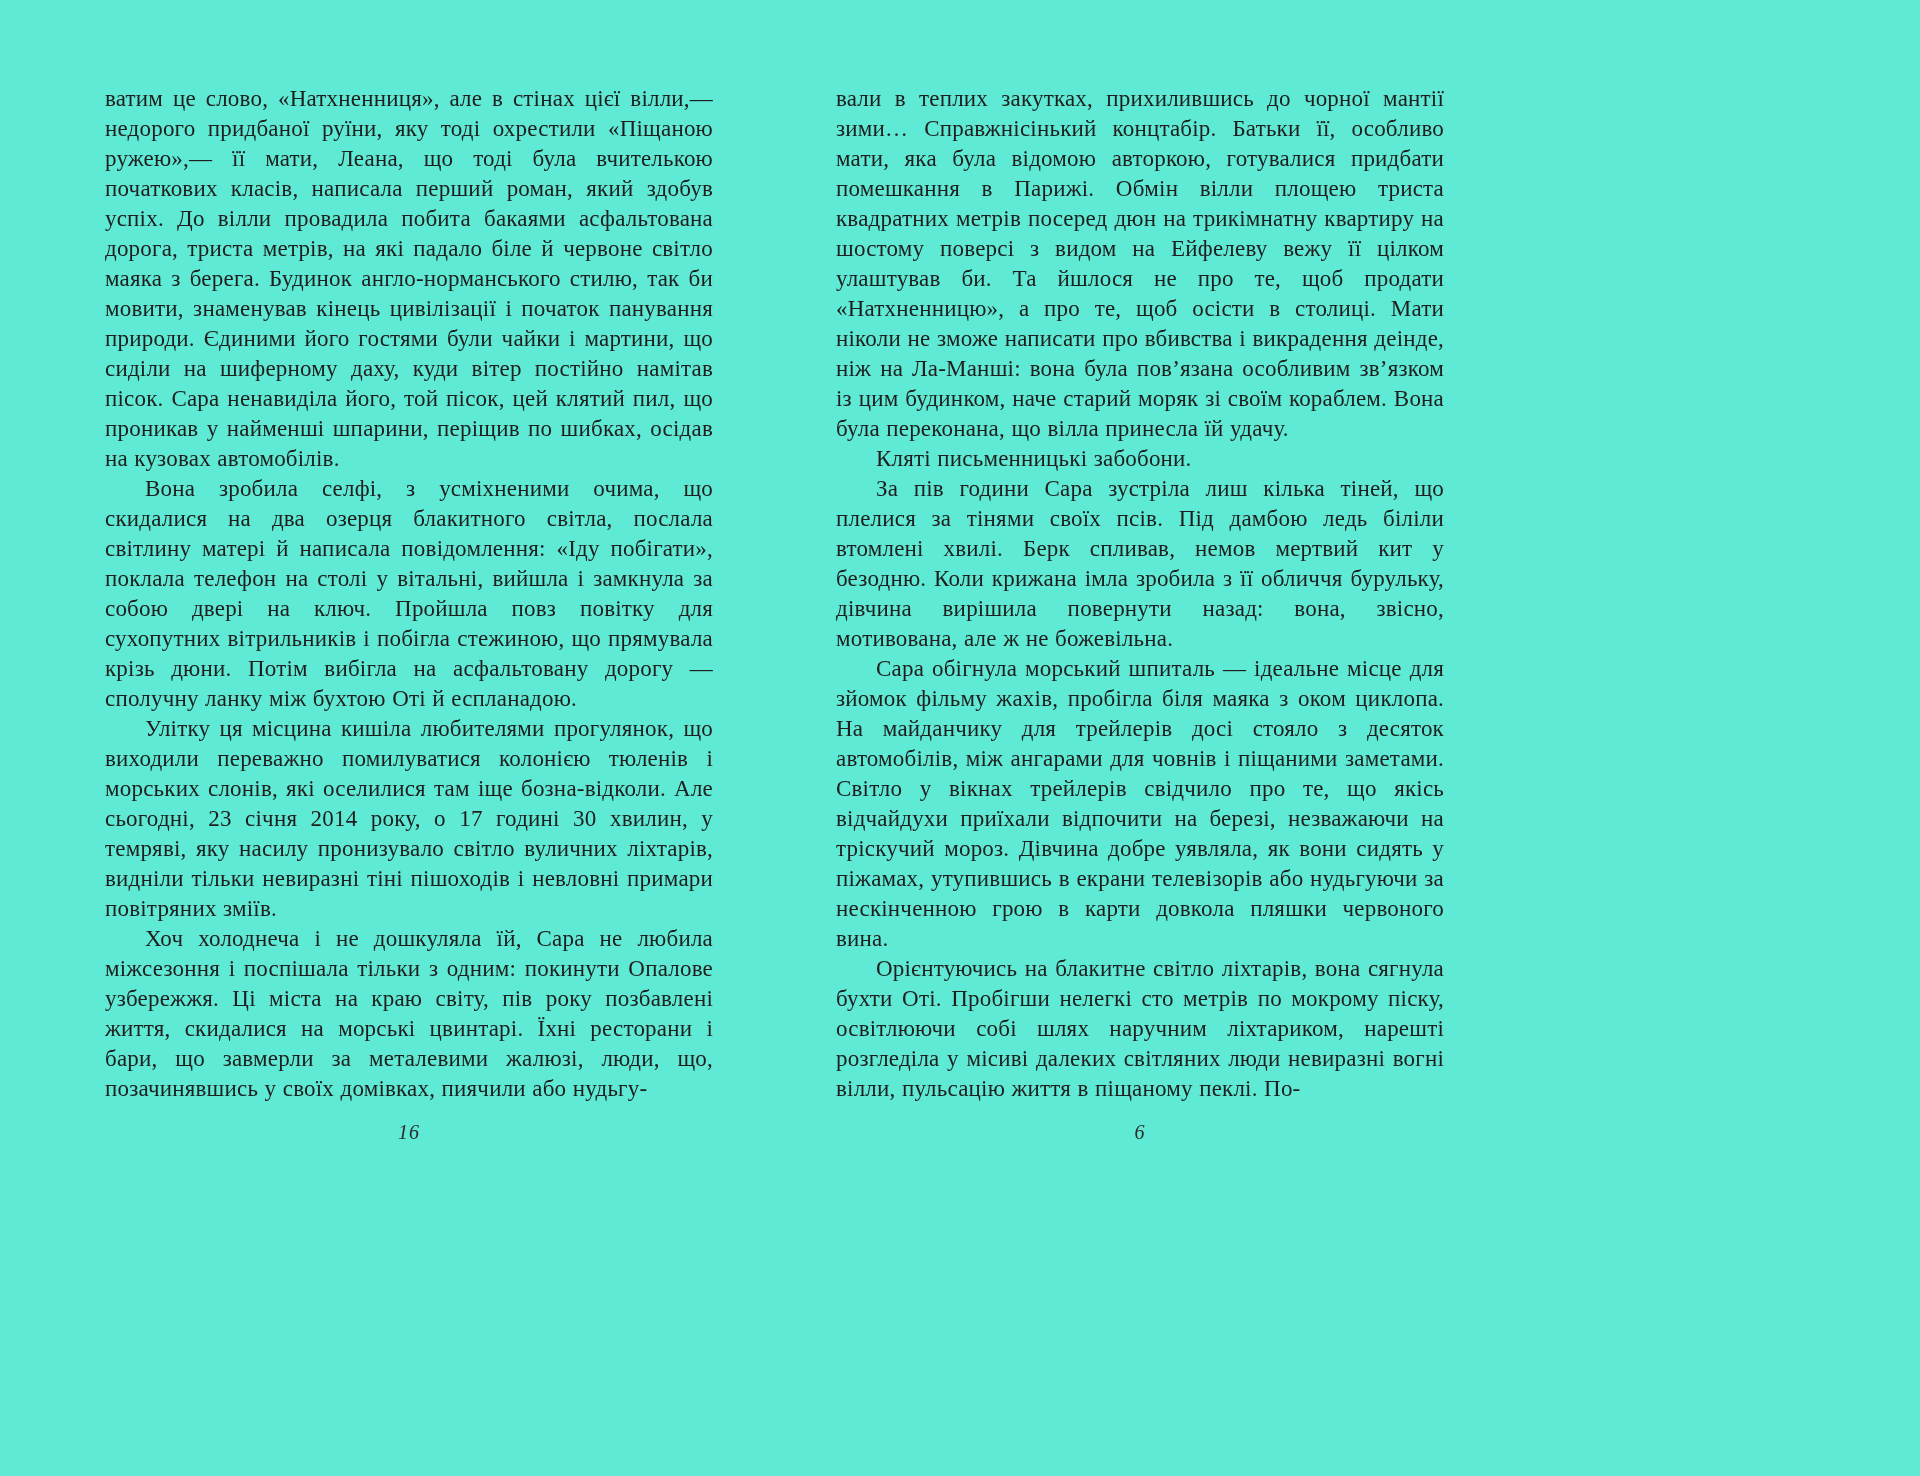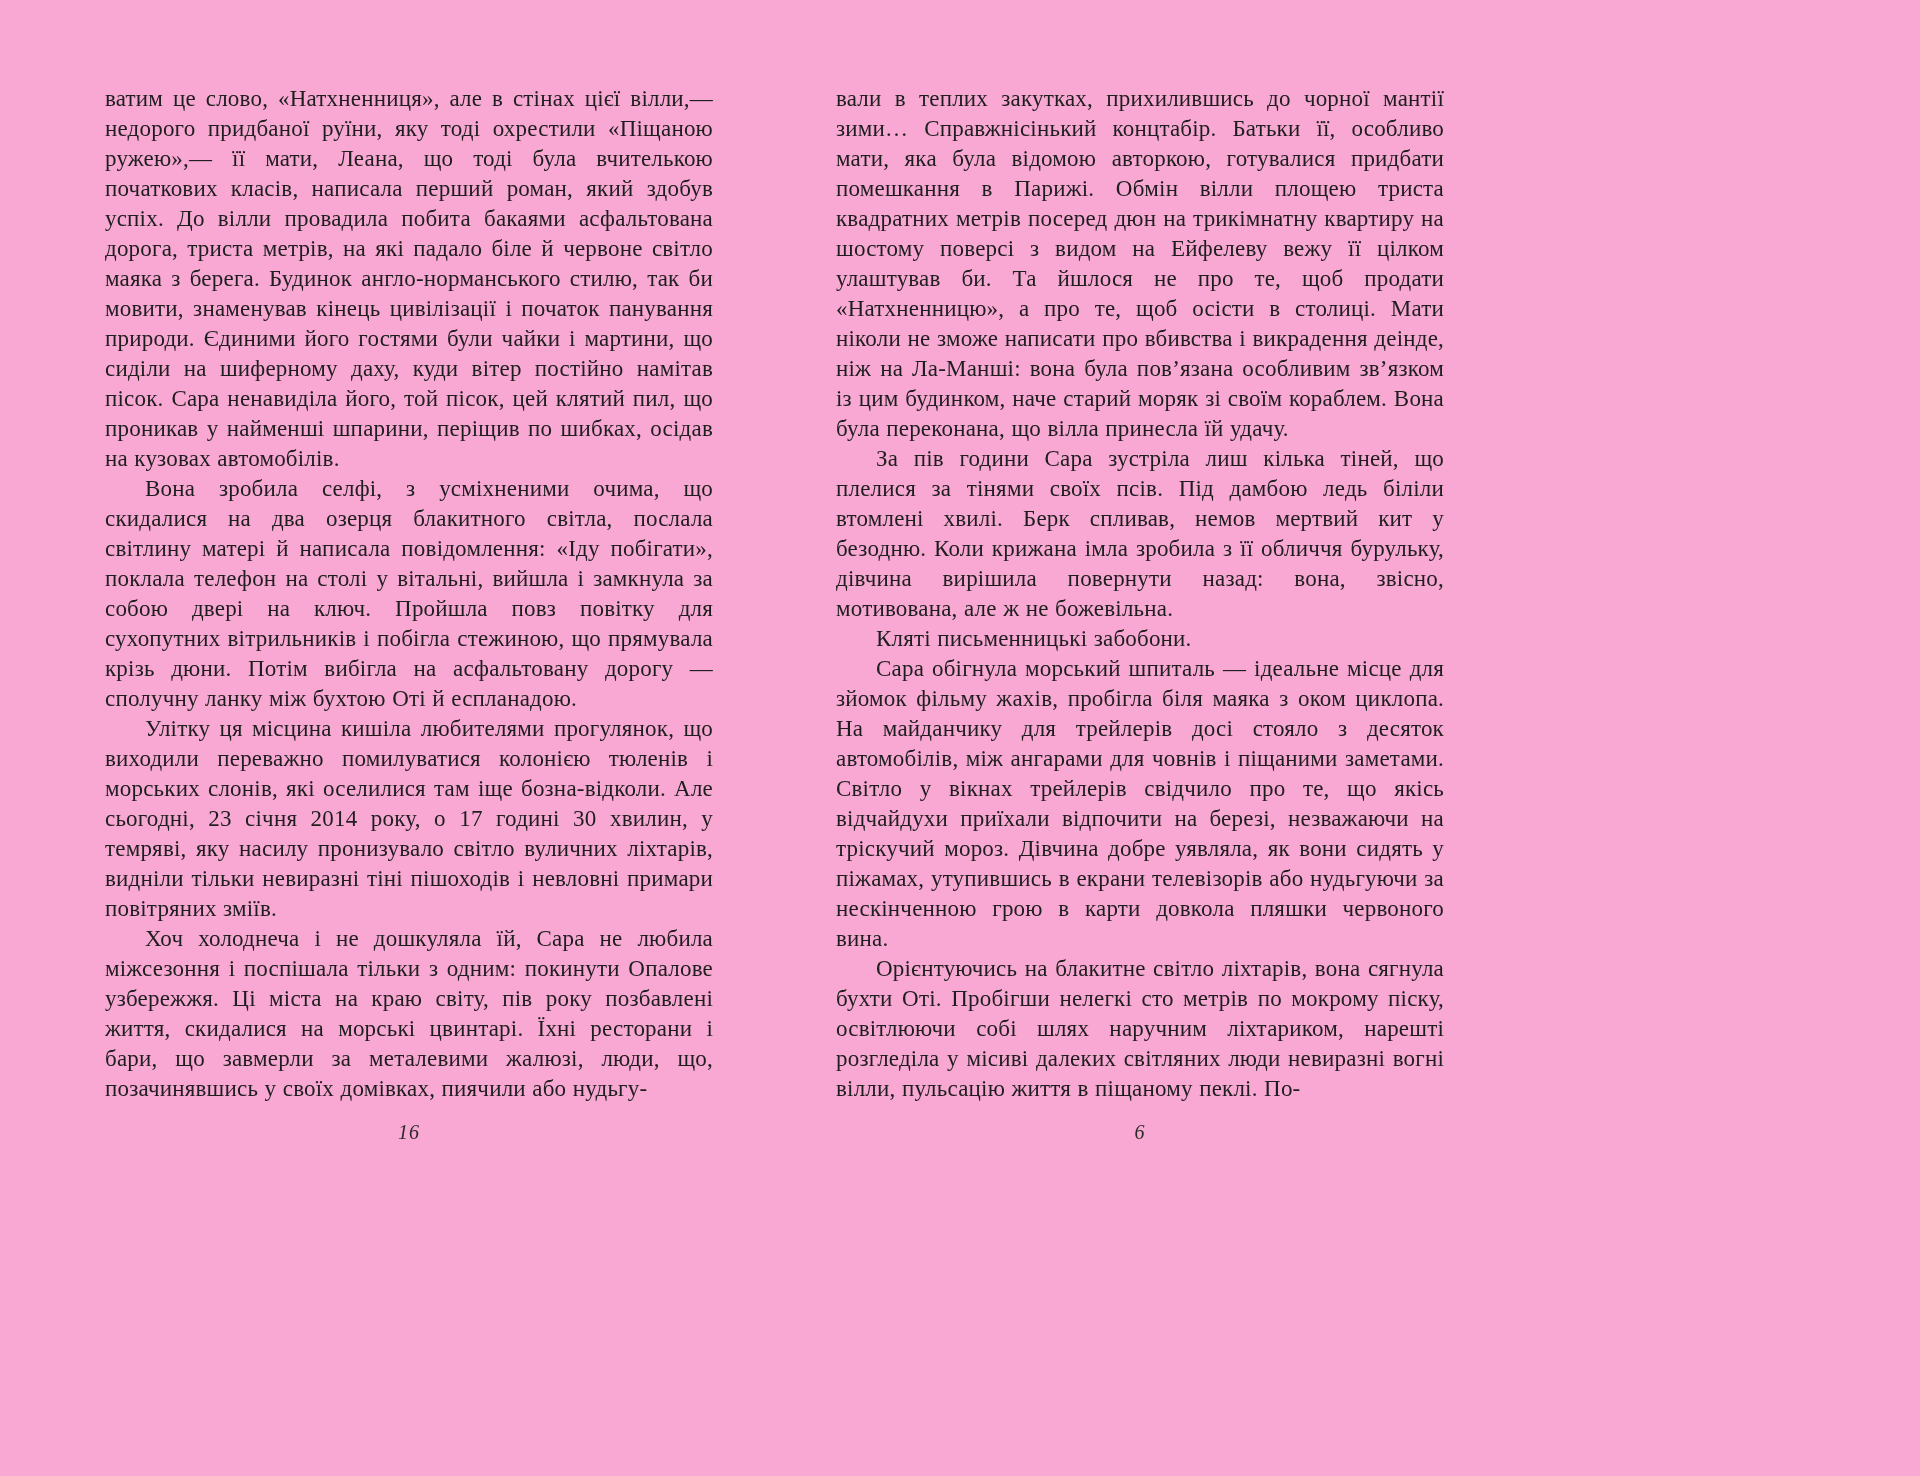--- a/index.html
+++ b/index.html
@@ -12,21 +12,21 @@
       height: 1476px;
       font-family: "Liberation Serif", serif;
       color: #1e1e1e;
       position: relative;
       overflow: hidden;
     }
     .spread {
       position: relative;
       width: 1920px;
       height: 1476px;
-      background: #f9a8d4;
+      background: #5eead4;
     }
     .page {
       position: absolute;
       top: 84px;
       width: 608px;
     }
     .page-left  { left: 105px; }
     .page-right { left: 836px; }
     .page-text {
       width: 608px;
@@ -70,21 +70,21 @@
       <p class="para">Вона зробила селфі, з усміхненими очима, що скидалися на два озерця блакитного світла, послала світлину матері й написала повідомлення: «Іду побігати», поклала телефон на столі у вітальні, вийшла і замкнула за собою двері на ключ. Пройшла повз повітку для сухопутних вітрильників і побігла стежиною, що прямувала крізь дюни. Потім вибігла на асфальтовану дорогу — сполучну ланку між бухтою Оті й еспланадою.</p>
       <p class="para">Улітку ця місцина кишіла любителями прогулянок, що виходили переважно помилуватися колонією тюленів і морських слонів, які оселилися там іще бозна-відколи. Але сьогодні, 23 січня 2014 року, о 17 годині 30 хвилин, у темряві, яку насилу пронизувало світло вуличних ліхтарів, видніли тільки невиразні тіні пішоходів і невловні примари повітряних зміїв.</p>
       <p class="para">Хоч холоднеча і не дошкуляла їй, Сара не любила міжсезоння і поспішала тільки з одним: покинути Опалове узбережжя. Ці міста на краю світу, пів року позбавлені життя, скидалися на морські цвинтарі. Їхні ресторани і бари, що завмерли за металевими жалюзі, люди, що, позачинявшись у своїх домівках, пиячили або нудьгу-</p>
     </div>
     <div class="page-number">16</div>
   </div>
 
   <div class="page page-right">
     <div class="page-text">
       <p class="para no-indent">вали в теплих закутках, прихилившись до чорної мантії зими… Справжнісінький концтабір. Батьки її, особливо мати, яка була відомою авторкою, готувалися придбати помешкання в Парижі. Обмін вілли площею триста квадратних метрів посеред дюн на трикімнатну квартиру на шостому поверсі з видом на Ейфелеву вежу її цілком улаштував би. Та йшлося не про те, щоб продати «Натхненницю», а про те, щоб осісти в столиці. Мати ніколи не зможе написати про вбивства і викрадення деінде, ніж на Ла-Манші: вона була пов’язана особливим зв’язком із цим будинком, наче старий моряк зі своїм кораблем. Вона була переконана, що вілла принесла їй удачу.</p>
+      <p class="para">Кляті письменницькі забобони.</p>
       <p class="para">За пів години Сара зустріла лиш кілька тіней, що плелися за тінями своїх псів. Під дамбою ледь біліли втомлені хвилі. Берк спливав, немов мертвий кит у безодню. Коли крижана імла зробила з її обличчя бурульку, дівчина вирішила повернути назад: вона, звісно, мотивована, але ж не божевільна.</p>
-      <p class="para">Кляті письменницькі забобони.</p>
       <p class="para">Сара обігнула морський шпиталь — ідеальне місце для зйомок фільму жахів, пробігла біля маяка з оком циклопа. На майданчику для трейлерів досі стояло з десяток автомобілів, між ангарами для човнів і піщаними заметами. Світло у вікнах трейлерів свідчило про те, що якісь відчайдухи приїхали відпочити на березі, незважаючи на тріскучий мороз. Дівчина добре уявляла, як вони сидять у піжамах, утупившись в екрани телевізорів або нудьгуючи за нескінченною грою в карти довкола пляшки червоного вина.</p>
       <p class="para">Орієнтуючись на блакитне світло ліхтарів, вона сягнула бухти Оті. Пробігши нелегкі сто метрів по мокрому піску, освітлюючи собі шлях наручним ліхтариком, нарешті розгледіла у місиві далеких світляних люди невиразні вогні вілли, пульсацію життя в піщаному пеклі. По-</p>
     </div>
     <div class="page-number">6</div>
   </div>
 
 </div>
 
 </body></html>

